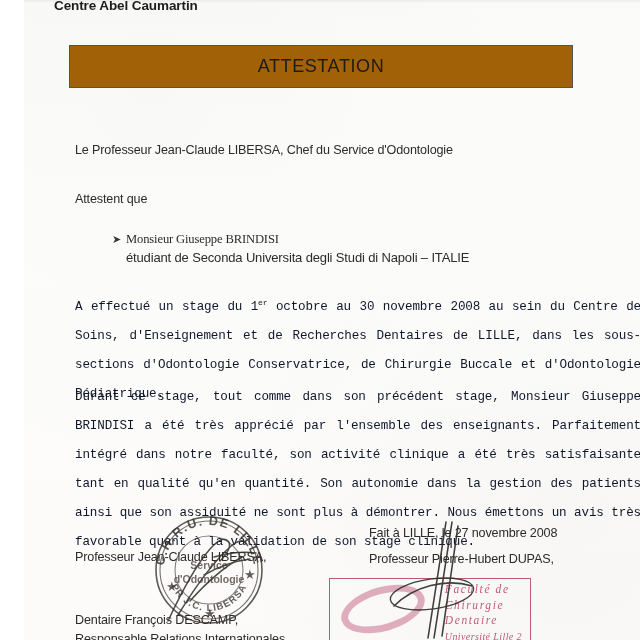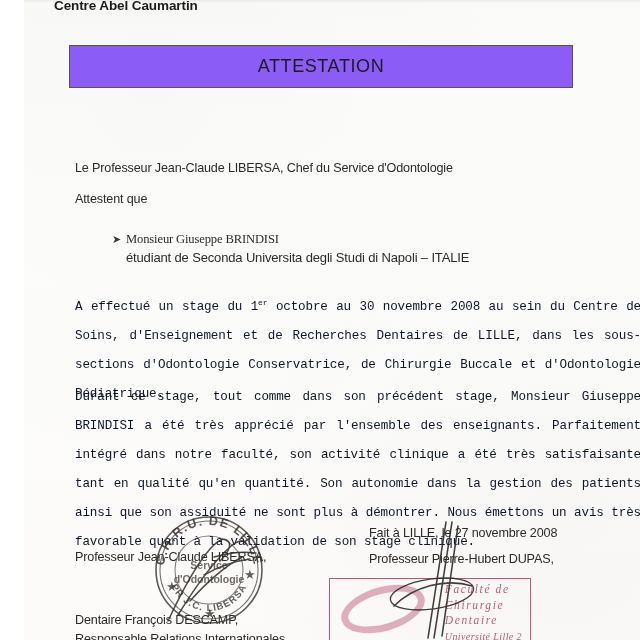--- a/index.html
+++ b/index.html
@@ -71,21 +71,21 @@
   }
 
   
   #title-box {
     position: absolute;
     left: 45px;
     top: 45px;
     width: 504px;
     height: 43px;
     border: 1px solid #56524e;
-    background: #8b5cf6;
+    background: #a16207;
     display: flex;
     align-items: center;
     justify-content: center;
   }
   #title-text {
     font-family: "Liberation Sans", sans-serif;
     font-size: 18px;
     letter-spacing: 0.6px;
     color: #1b1b1b;
     font-weight: 400;
@@ -108,21 +108,21 @@
     font-family: Liberation Mono, monospace;
     font-size: 12.6px;
     color: #0f172a;
     letter-spacing: -0.15px;
     line-height: 29px;
     text-align: justify;
     text-justify: inter-word;
   }
 
   #intro-1 { top: 130px; }
-  #intro-2 { top: 161px; text-align: center; }
+  #intro-2 { top: 143px; text-align: center; }
   #intro-3 { top: 192px; }
 
   #bullet-row {
     position: absolute;
     left: 88px;
     top: 232px;
     font-family: Liberation Serif, serif;
     font-size: 12.6px;
     color: #2d2b29;
     white-space: nowrap;

